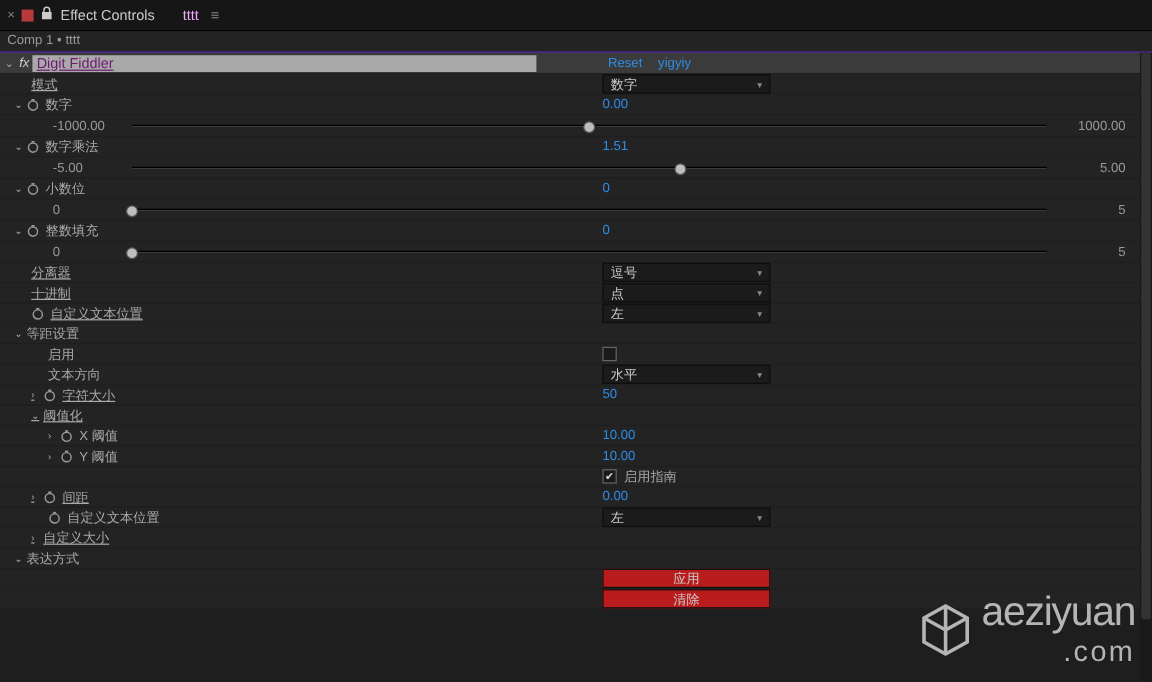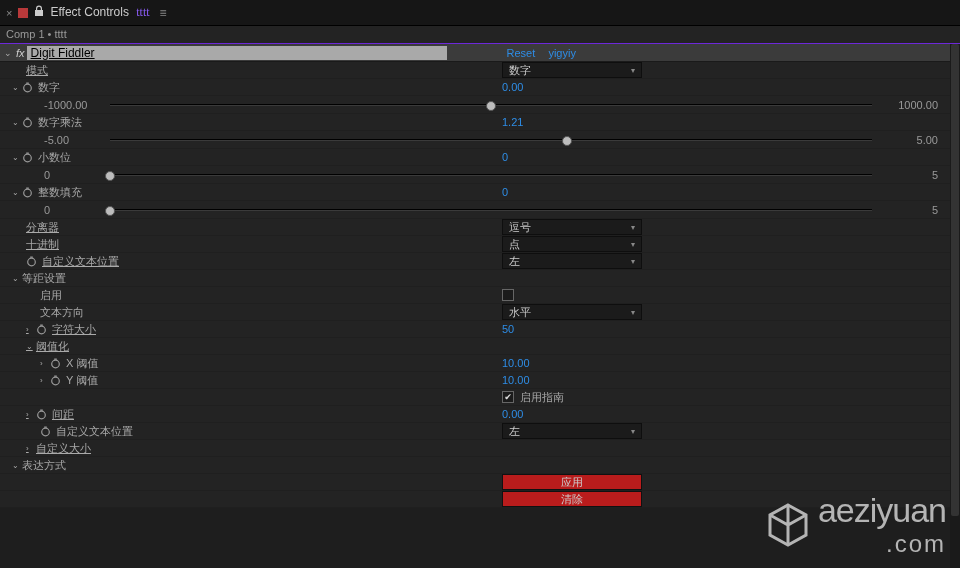--- a/index.html
+++ b/index.html
@@ -3,31 +3,31 @@
 <meta charset="utf-8">
 <style>
   * { box-sizing: border-box; margin: 0; padding: 0; font-family: "Segoe UI", Arial, sans-serif; }
   body { width: 960px; height: 568px; background: #1e1e1e; color: #aaa; font-size: 11px; overflow: hidden; position: relative; }
   
   .tab-bar { height: 26px; background: #161616; display: flex; align-items: center; padding: 0 6px; border-bottom: 1px solid #000; }
   .tab-close { color: #888; margin-right: 6px; font-size: 11px; }
   .tab-lock { width: 10px; height: 10px; background: #b8393a; margin-right: 6px; }
   .lock-icon { color: #ccc; font-size: 12px; margin-right: 6px; }
   .tab-title { color: #ccc; font-size: 12px; }
-  .tab-arg { color: #8b5cf6; margin-left: 4px; font-family: Liberation Serif, serif; }
+  .tab-arg { color: #f0abfc; margin-left: 20px; }
   .tab-menu { color: #888; margin-left: 10px; font-size: 12px; }
   
   .breadcrumb { height: 18px; background: #232323; padding: 2px 6px; color: #999; font-size: 11px; border-bottom: 1px solid #6d28d9; }
   
   .panel { background: #232323; }
   
   .eff-header { height: 18px; background: #3b3b3b; display: flex; align-items: center; padding-left: 4px; border-bottom: 1px solid #1a1a1a; }
   .eff-header .twirl { color: #aaa; margin-right: 2px; font-size: 9px; }
   .eff-header .fx { font-style: italic; color: #ccc; margin-right: 2px; font-size: 11px; }
-  .eff-name { display:inline-block; color: #000000; background: #a9a9a9; padding: 0 4px; text-decoration: underline; min-width: 420px; font-size: 12px; }
+  .eff-name { display:inline-block; color: #701a75; background: #a9a9a9; padding: 0 4px; text-decoration: underline; min-width: 420px; font-size: 12px; }
   .eff-links { color: #2e8de6; margin-left: 60px; }
   .eff-links span { margin-right: 10px; cursor: pointer; }
   
   .row { height: 17px; display: flex; align-items: center; padding-left: 12px; border-bottom: 1px solid #1f1f1f; }
   .label-col { width: 490px; display: flex; align-items: center; }
   .value-col { flex: 1; display: flex; align-items: center; }
   .twirl { display: inline-block; width: 10px; font-size: 8px; color: #aaa; cursor: pointer; }
   .stopwatch { display:inline-block; width: 12px; height: 11px; margin-right: 4px; }
   .stopwatch svg { display:block; }
   .plabel { color: #a8a8a8; }
@@ -128,21 +128,21 @@
         <span class="twirl">⌄</span>
         <span class="stopwatch">
           <svg width="11" height="11" viewBox="0 0 11 11">
             <circle cx="5.5" cy="6" r="3.8" fill="none" stroke="#999" stroke-width="1.2"></circle>
             <rect x="4.2" y="0.5" width="2.6" height="1.3" fill="#999"></rect>
           </svg>
         </span>
         <span class="plabel">数字乘法</span>
       </div>
     <div class="value-col">
-        <span class="pval">1.21</span>
+        <span class="pval">1.51</span>
       </div>
   </div>
   <div class="slider-row">
     <span class="min">-5.00</span>
     <div class="slider-track">
         <div class="slider-thumb" style="left:60%"></div>
       </div>
     <span class="max">5.00</span>
   </div>
 

